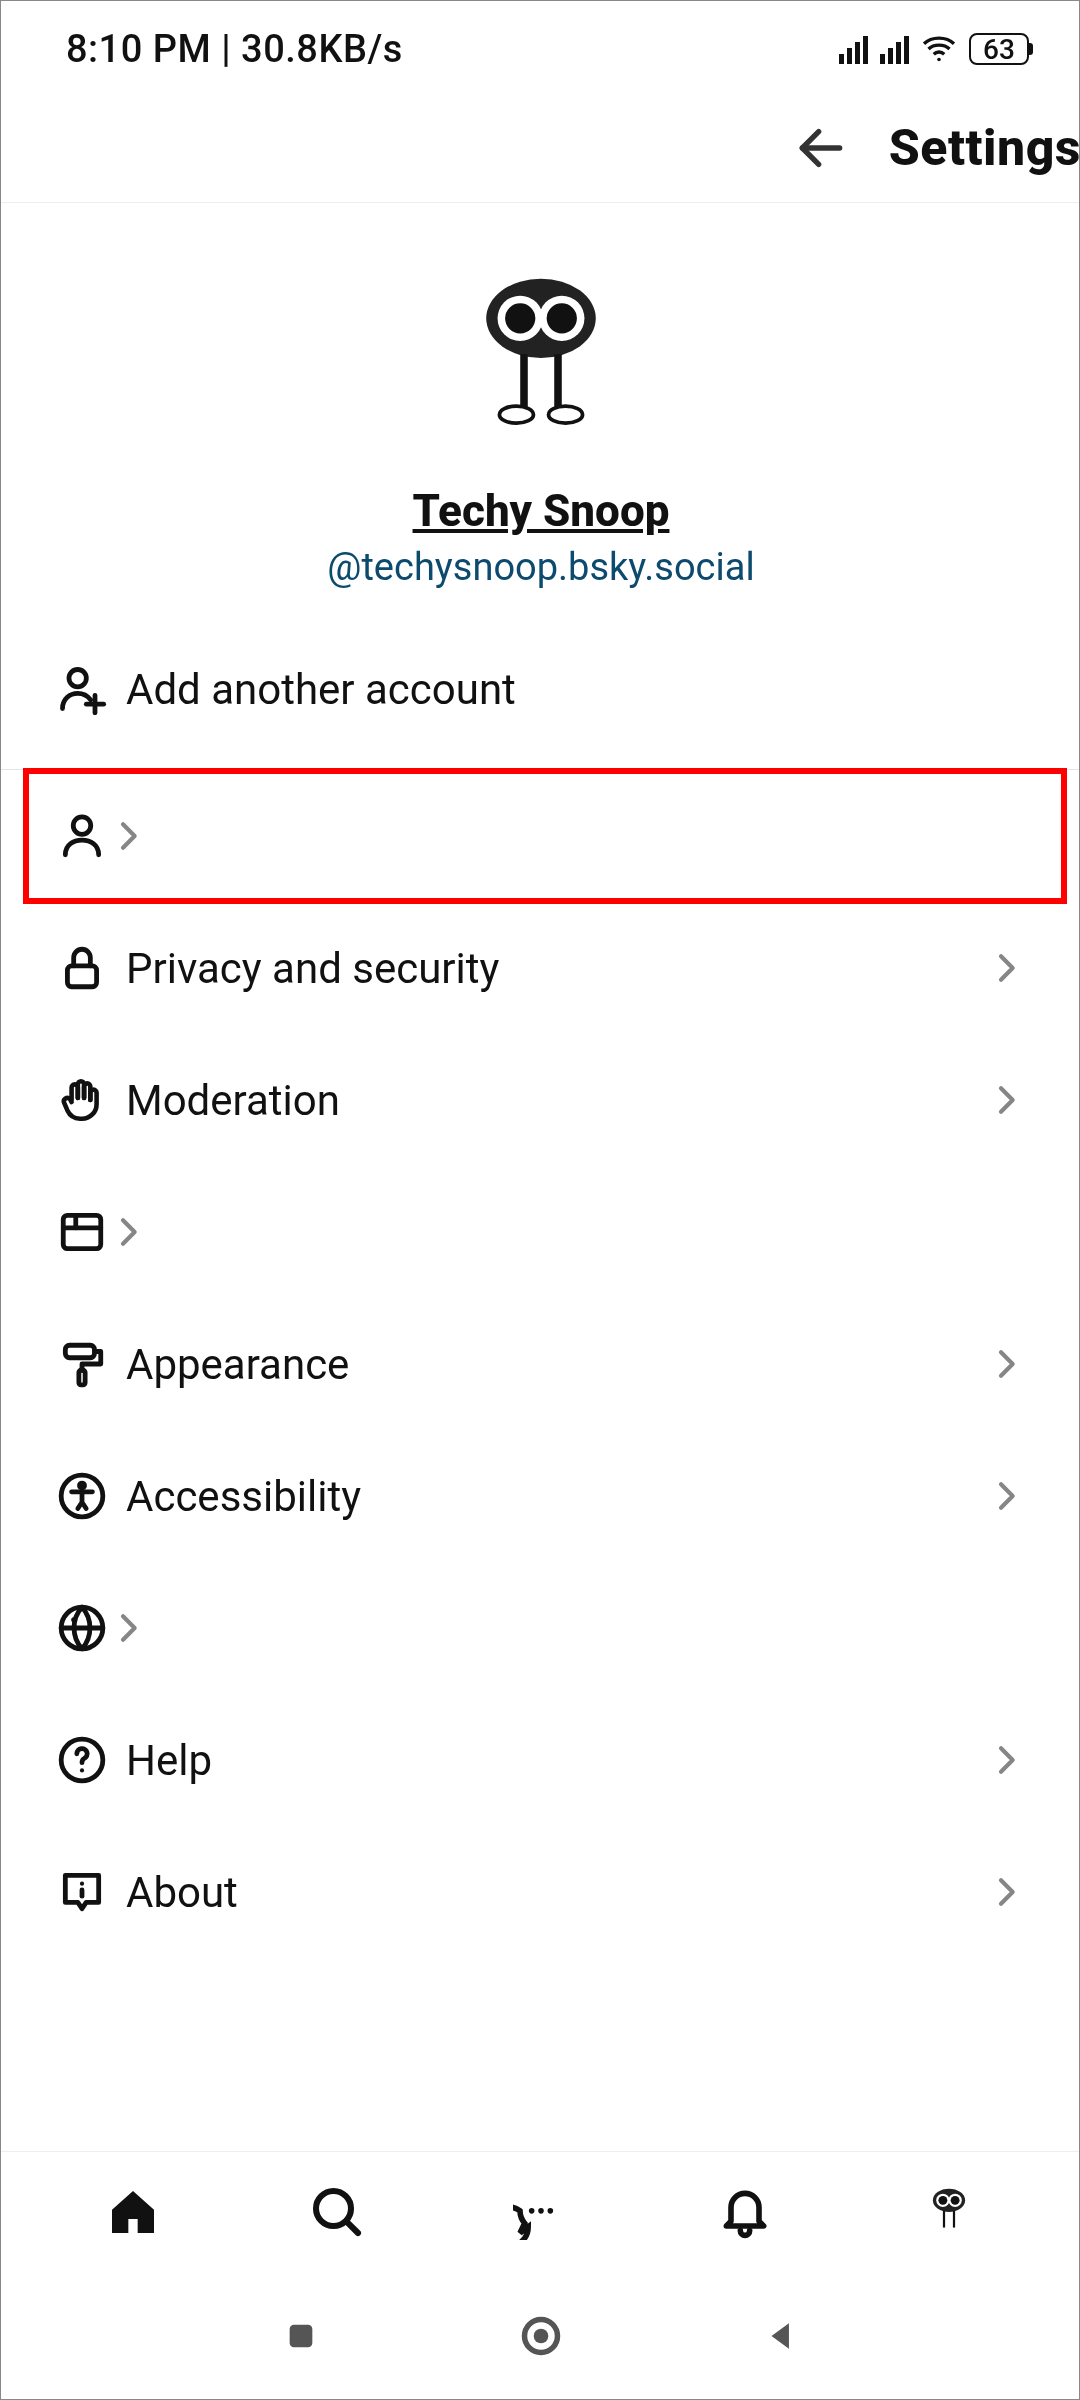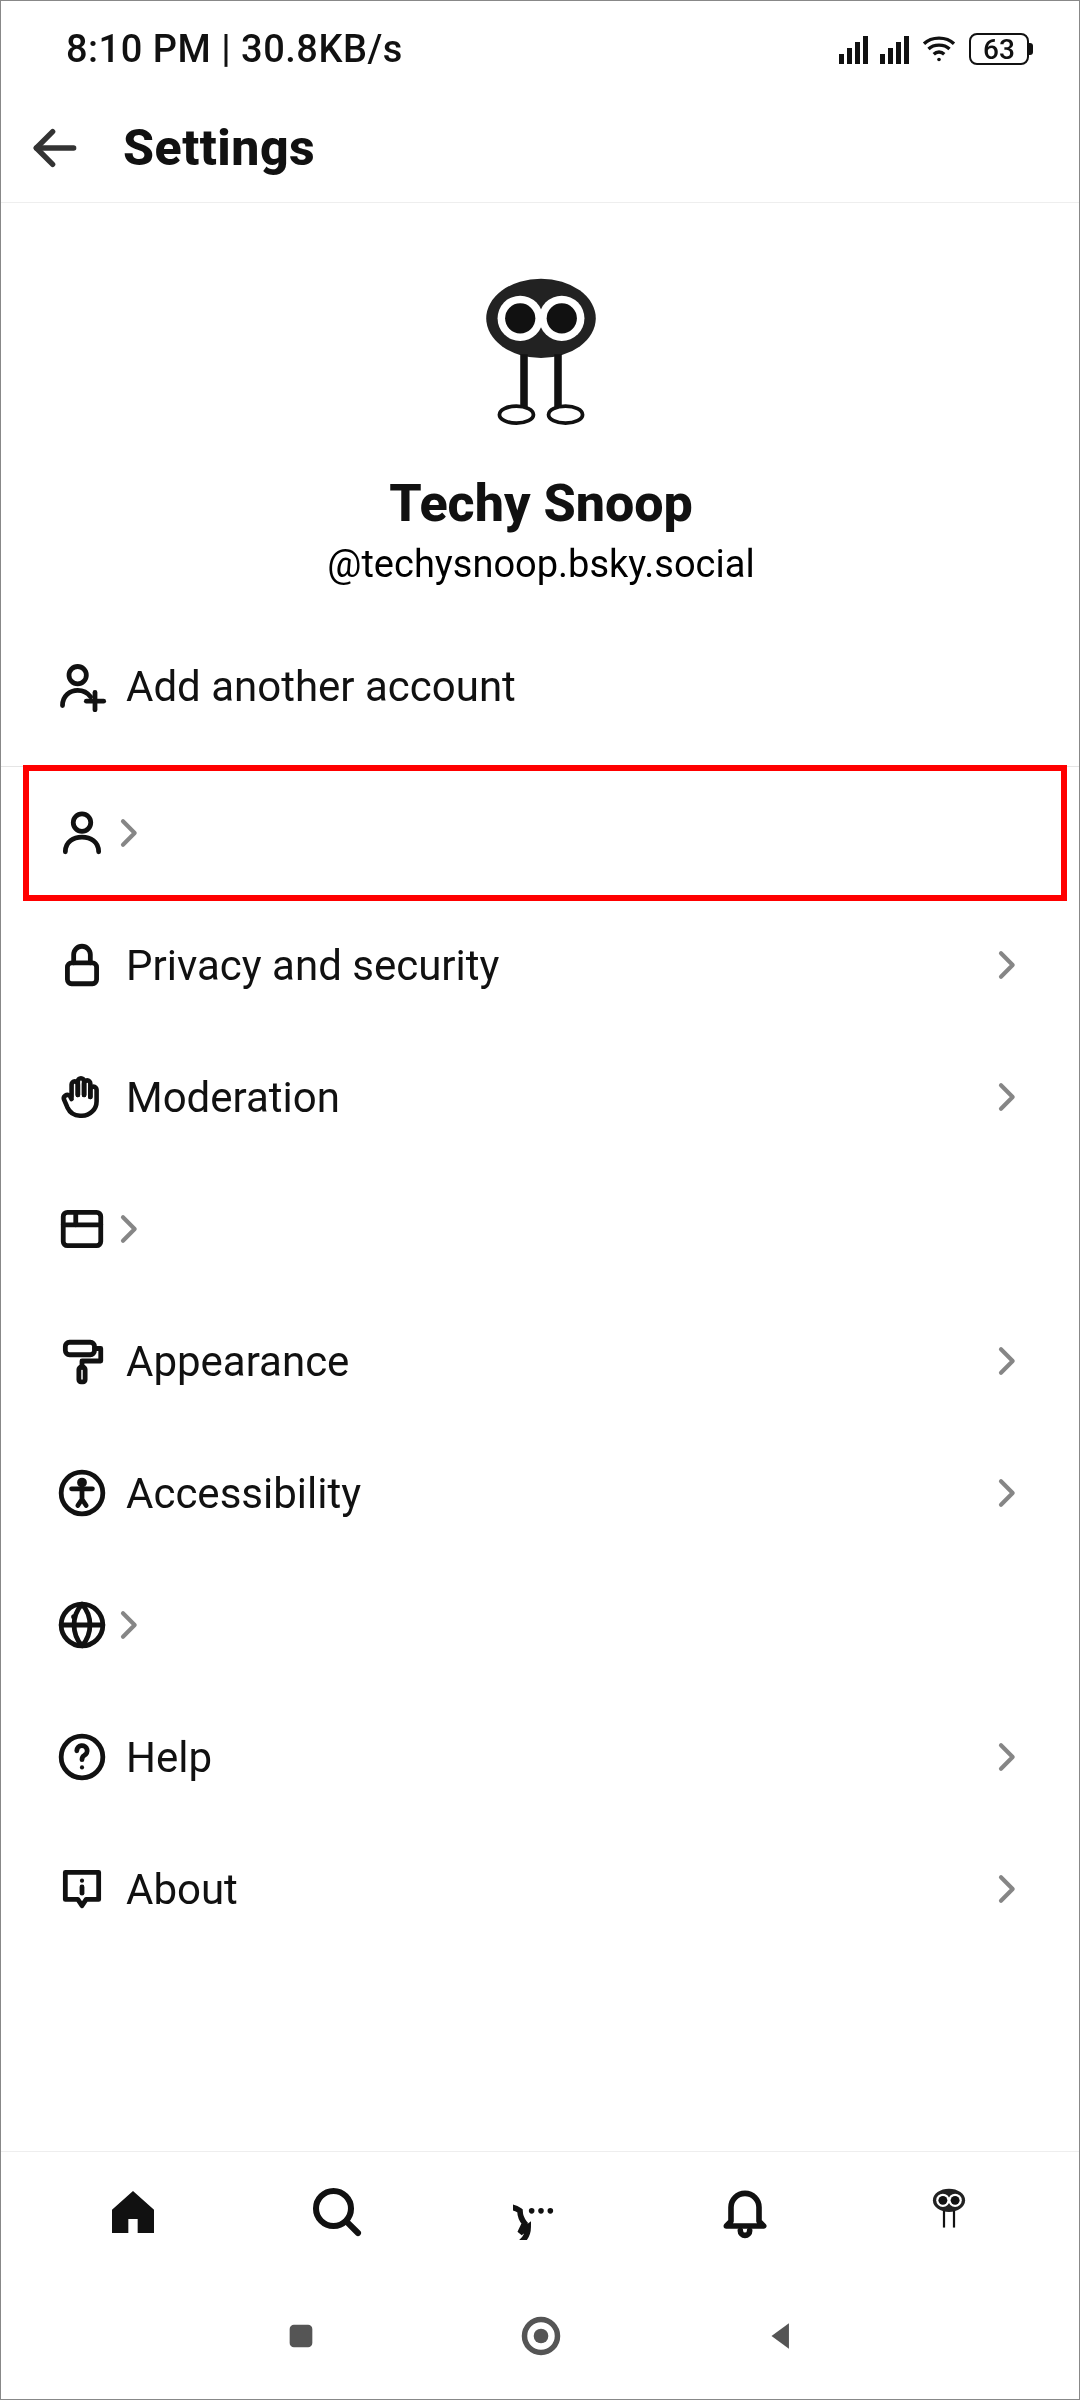--- a/index.html
+++ b/index.html
@@ -15,30 +15,30 @@
   .signal span { width:5px; background:#111; }
   .signal span:nth-child(1){height:10px;}
   .signal span:nth-child(2){height:16px;}
   .signal span:nth-child(3){height:22px;}
   .signal span:nth-child(4){height:28px;}
   .wifi { width:36px; height:36px; }
   .battery { position:relative; width:60px; height:32px; border:2.5px solid #111; border-radius:8px; display:flex; align-items:center; justify-content:center; font-size:28px; font-weight:500;}
   .battery::after { content:""; position:absolute; right:-6px; top:8px; width:4px; height:12px; background:#111; border-radius:0 3px 3px 0;}
   
   
-  .appbar { height:110px; display:flex; align-items:center; padding-left:16px; border-bottom:1px solid #eee; }
+  .appbar { height:110px; display:flex; align-items:center; padding-left:24px; border-bottom:1px solid #eee;justify-content:flex-end; }
   .back-btn { width:76px; height:76px; display:flex; align-items:center; justify-content:center; }
   .appbar-title { font-size:50px; font-weight:800; margin-left:30px; letter-spacing:0.5px; }
   
   
   .content { flex:1; overflow:hidden; }
   .profile { display:flex; flex-direction:column; align-items:center; padding: 70px 0 40px 0; }
   .avatar-wrap { width:170px; height:170px; display:flex; align-items:center; justify-content:center; }
-  .displayname { font-size:52px; font-weight:800; margin-top:30px; }
-  .handle { font-size:38px; color:#000000; margin-top:8px; }
+  .displayname { font-size:44px; font-weight:800; margin-top:42px;text-decoration:underline; }
+  .handle { font-size:38px; color:#0c4a6e; margin-top:8px; }
   
   .row { display:flex; align-items:center; height:132px; padding:0 55px 0 55px; }
   .row .icon { width:52px; height:52px; display:flex; align-items:center; justify-content:center; flex:0 0 auto; }
   .row .label { font-size:42px; margin-left:18px; flex:1; color:#111;}
   .row .chev { width:40px; height:40px; flex:0 0 auto; }
   .add-row { height:120px; margin-bottom:20px; }
   
   .divider { height:1px; background:#e5e5e5; }
   
   .highlight-wrap { position:relative; }

